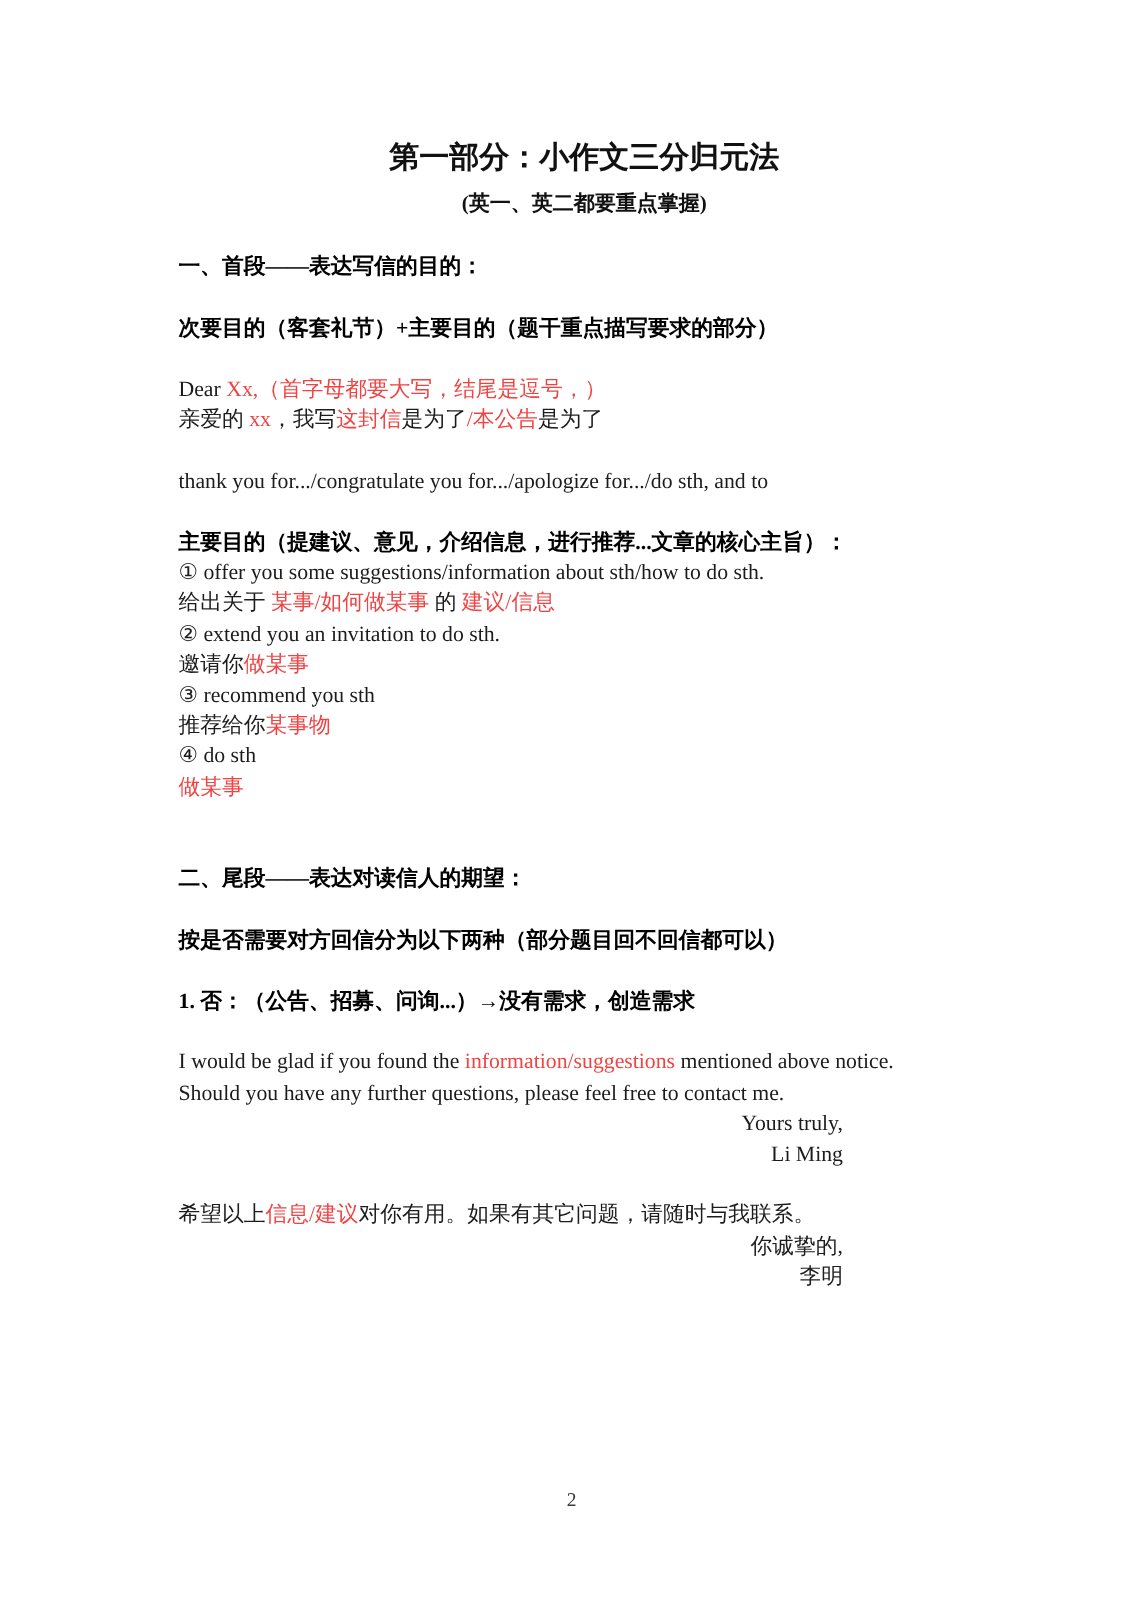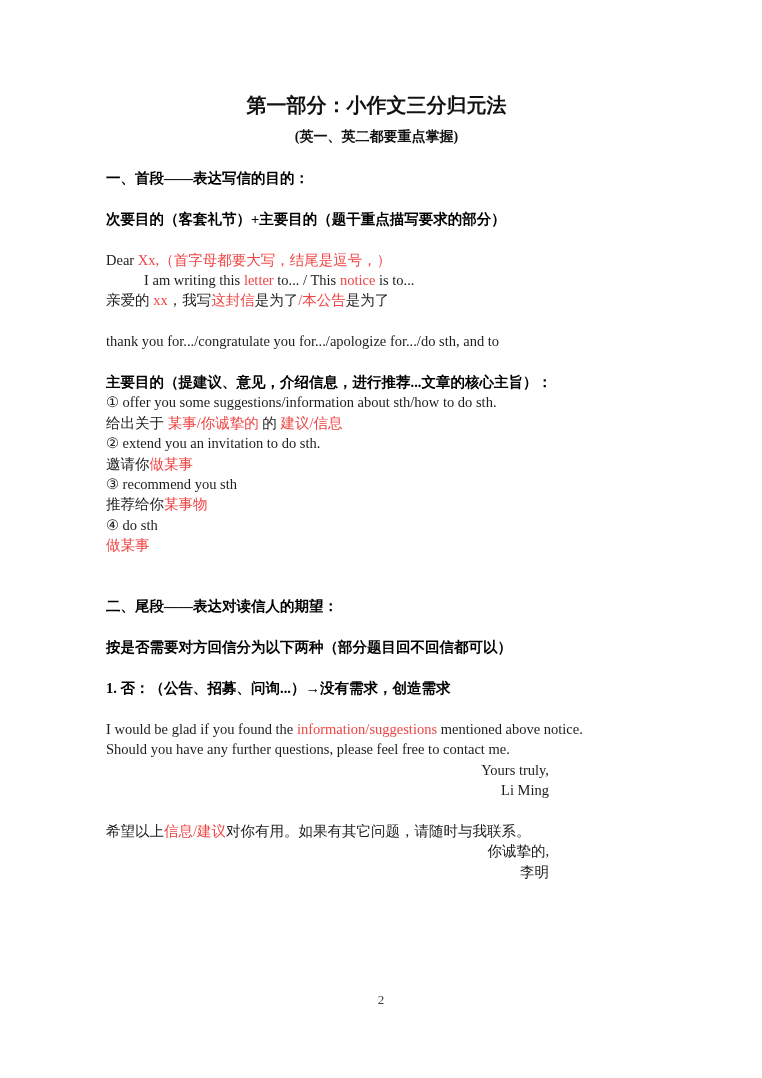--- a/index.html
+++ b/index.html
@@ -11,21 +11,21 @@
     position: relative;
     width: 762px;
     height: 1078px;
     background: #ffffff;
     font-family: "Liberation Serif", "DejaVu Serif", serif;
     color: #1c1c1c;
     overflow: hidden;
   }
   .doc {
     position: absolute;
-    left: 106px;
+    left: 119px;
     top: 90px;
     width: 541px;
   }
   .blk {
     font-size: 14.5px;
     line-height: 20.4px;
     min-height: 20.4px;
   }
   .title {
     text-align: center;
@@ -73,28 +73,27 @@
 
 <div class="page">
   <div class="doc">
       <div class="blk title"><span>第一部分：小作文三分归元法</span></div>
       <div class="blk subtitle"><span>(英一、英二都要重点掌握)</span></div>
       <div class="blk h"><span>一、首段——表达写信的目的：</span></div>
       <div class="blk gap"></div>
       <div class="blk h"><span>次要目的（客套礼节）+主要目的（题干重点描写要求的部分）</span></div>
       <div class="blk gap"></div>
       <div class="blk p"><span>Dear </span><span class="red">Xx,（首字母都要大写，结尾是逗号，）</span></div>
-      <div class="blk pi"><span>I am writing this </span><span class="red">letter</span><span> to... / This </span><span class="red">notice</span><span> is to...</span></div>
       <div class="blk p"><span>亲爱的 </span><span class="red">xx</span><span>，我写</span><span class="red">这封信</span><span>是为了</span><span class="red">/本公告</span><span>是为了</span></div>
       <div class="blk gap"></div>
       <div class="blk p"><span>thank you for.../congratulate you for.../apologize for.../do sth, and to</span></div>
       <div class="blk gap"></div>
       <div class="blk h"><span>主要目的（提建议、意见，介绍信息，进行推荐...文章的核心主旨）：</span></div>
       <div class="blk p"><span>① offer you some suggestions/information about sth/how to do sth.</span></div>
-      <div class="blk p"><span>给出关于 </span><span class="red">某事/你诚挚的</span><span> 的 </span><span class="red">建议/信息</span></div>
+      <div class="blk p"><span>给出关于 </span><span class="red">某事/如何做某事</span><span> 的 </span><span class="red">建议/信息</span></div>
       <div class="blk p"><span>② extend you an invitation to do sth.</span></div>
       <div class="blk p"><span>邀请你</span><span class="red">做某事</span></div>
       <div class="blk p"><span>③ recommend you sth</span></div>
       <div class="blk p"><span>推荐给你</span><span class="red">某事物</span></div>
       <div class="blk p"><span>④ do sth</span></div>
       <div class="blk p"><span class="red">做某事</span></div>
       <div class="blk gap"></div>
       <div class="blk gap"></div>
       <div class="blk h"><span>二、尾段——表达对读信人的期望：</span></div>
       <div class="blk gap"></div>

